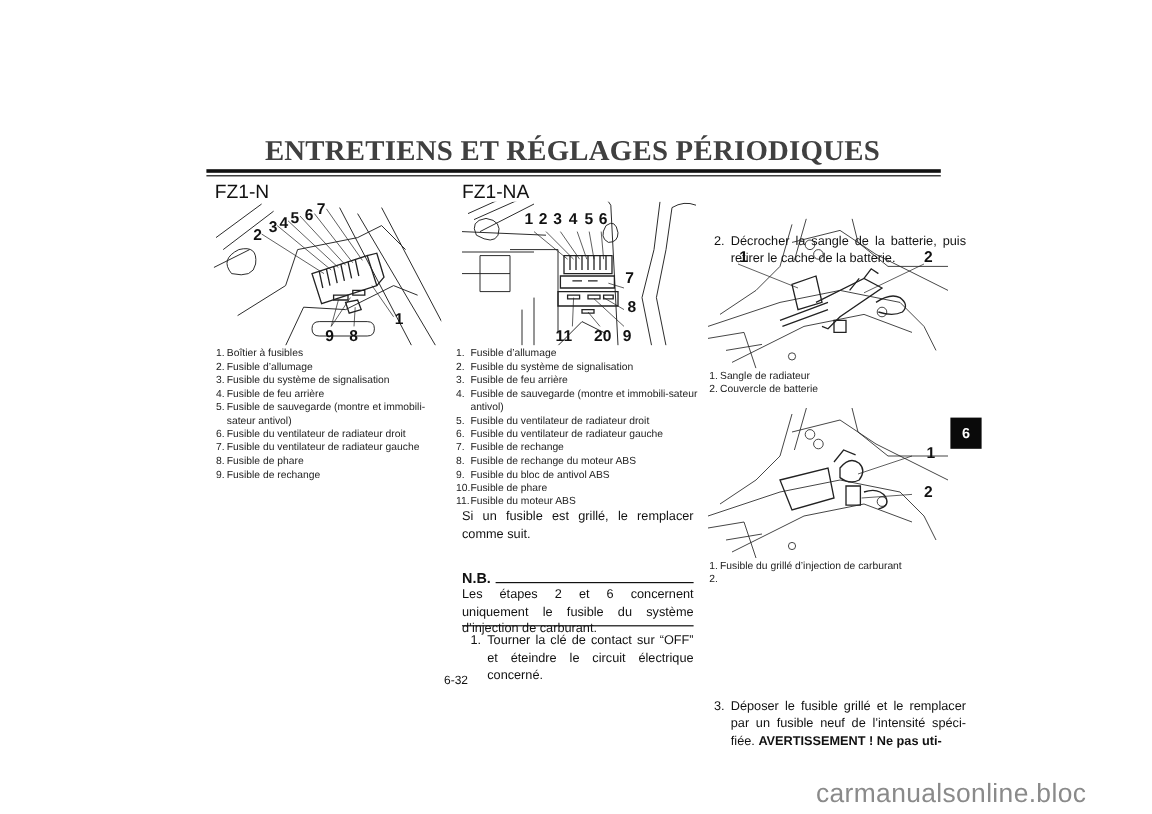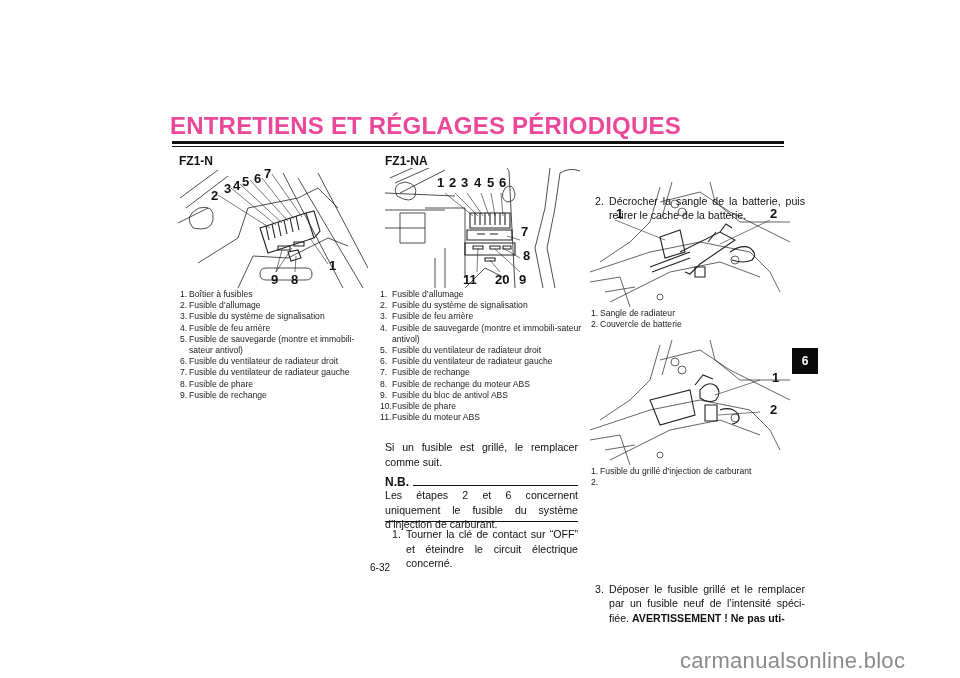--- a/index.html
+++ b/index.html
@@ -3,27 +3,27 @@
   <meta charset="utf-8">
   <style>
     html, body { margin: 0; padding: 0; }
     body {
       width: 960px; height: 678px; position: relative; overflow: hidden;
       background: #ffffff; color: #111;
       font-family: "Liberation Sans", sans-serif;
     }
     .abs { position: absolute; }
     .page-title {
-      left: 170px; width: 614px; top: 112px; text-align: left;
+      left: 170px; width: 614px; top: 112px; text-align: center;
       font-size: 24px; font-weight: bold; letter-spacing: 0.2px;
-      color: #ec4899; line-height: 28px;
+      color: #404040; line-height: 28px; font-family: Liberation Serif, serif;
     }
     .rule-thick { left: 172px; width: 612px; top: 141px; height: 3px; background: #111; }
     .rule-thin { left: 172px; width: 612px; top: 146px; height: 1px; background: #111; }
-    .fig-title { font-size: 12px; font-weight: bold; line-height: 12px; }
+    .fig-title { font-size: 16px; font-weight: normal; line-height: 12px; }
     .fig { overflow: hidden; }
     .fig svg { display: block; }
     .callout { font-weight: bold; font-size: 13px; font-family: "Liberation Sans", sans-serif; }
     ol.legend {
       list-style: none; margin: 0; padding: 0;
       font-size: 8.6px; line-height: 11.2px; color: #222;
     }
     ol.legend li { position: relative; padding-left: 9px; }
     ol.legend li .num { position: absolute; left: 0; top: 0; }
     ol.legend.wide li { padding-left: 12px; }
@@ -140,21 +140,21 @@
   <li><span class="num">4.</span><span>Fusible de sauvegarde (montre et immobili-sateur antivol)</span></li>
   <li><span class="num">5.</span><span>Fusible du ventilateur de radiateur droit</span></li>
   <li><span class="num">6.</span><span>Fusible du ventilateur de radiateur gauche</span></li>
   <li><span class="num">7.</span><span>Fusible de rechange</span></li>
   <li><span class="num">8.</span><span>Fusible de rechange du moteur ABS</span></li>
   <li><span class="num">9.</span><span>Fusible du bloc de antivol ABS</span></li>
   <li><span class="num">10.</span><span>Fusible de phare</span></li>
   <li><span class="num">11.</span><span>Fusible du moteur ABS</span></li>
 </ol>
 
-<div class="abs para" style="left:385px; top:440px; width:193px;">Si un fusible est grillé, le remplacer comme suit.</div>
+<div class="abs para" style="left:385px; top:423px; width:193px;">Si un fusible est grillé, le remplacer comme suit.</div>
 
 <div class="abs nb-head" style="left:385px; top:475px; width:193px;">
   <span>N.B.</span>
   <span class="line"></span>
 </div>
 <div class="abs para" style="left:385px; top:488px; width:193px;">Les étapes 2 et 6 concernent uniquement le fusible du système d’injection de carburant.</div>
 <div class="abs" style="left:385px; top:521px; width:193px; height:1px; background:#111;"></div>
 
 <div class="abs step" style="left:385px; top:527px; width:172px;">
   <span class="num">1.</span>

